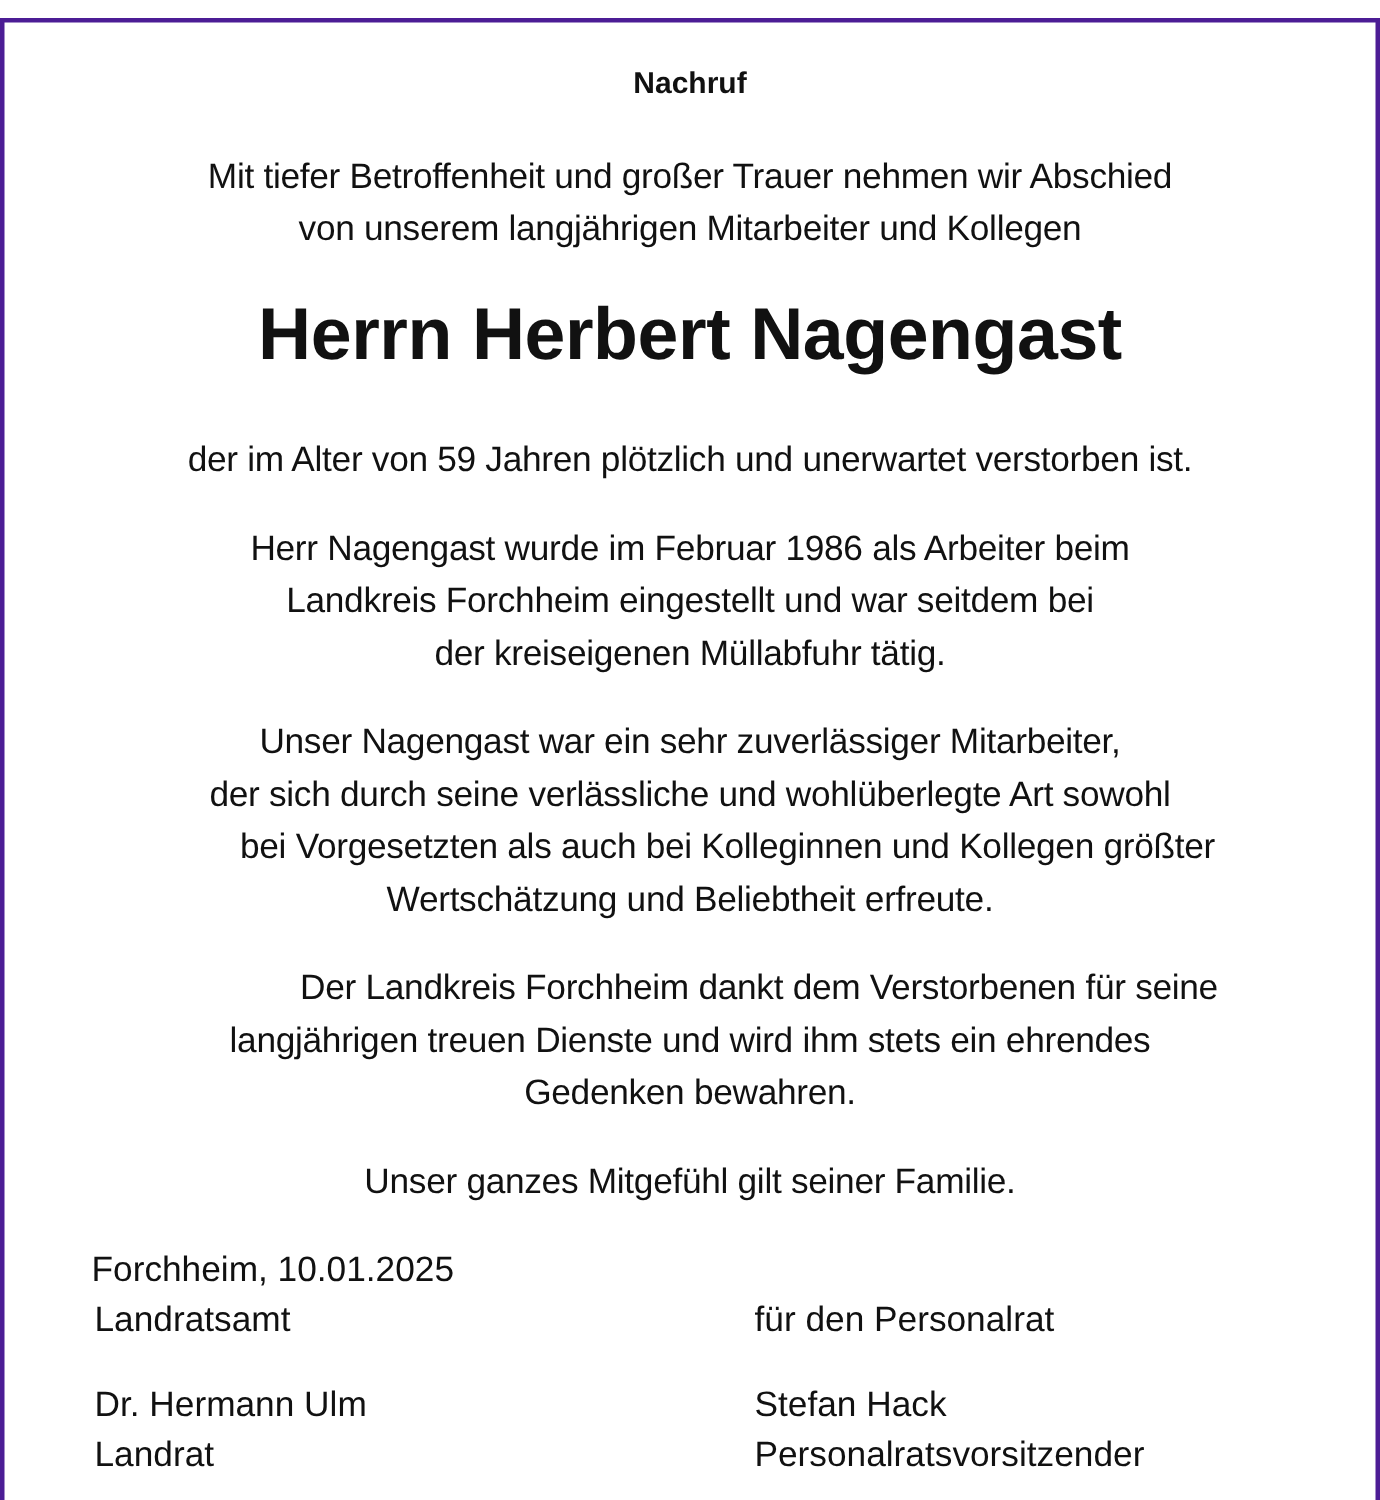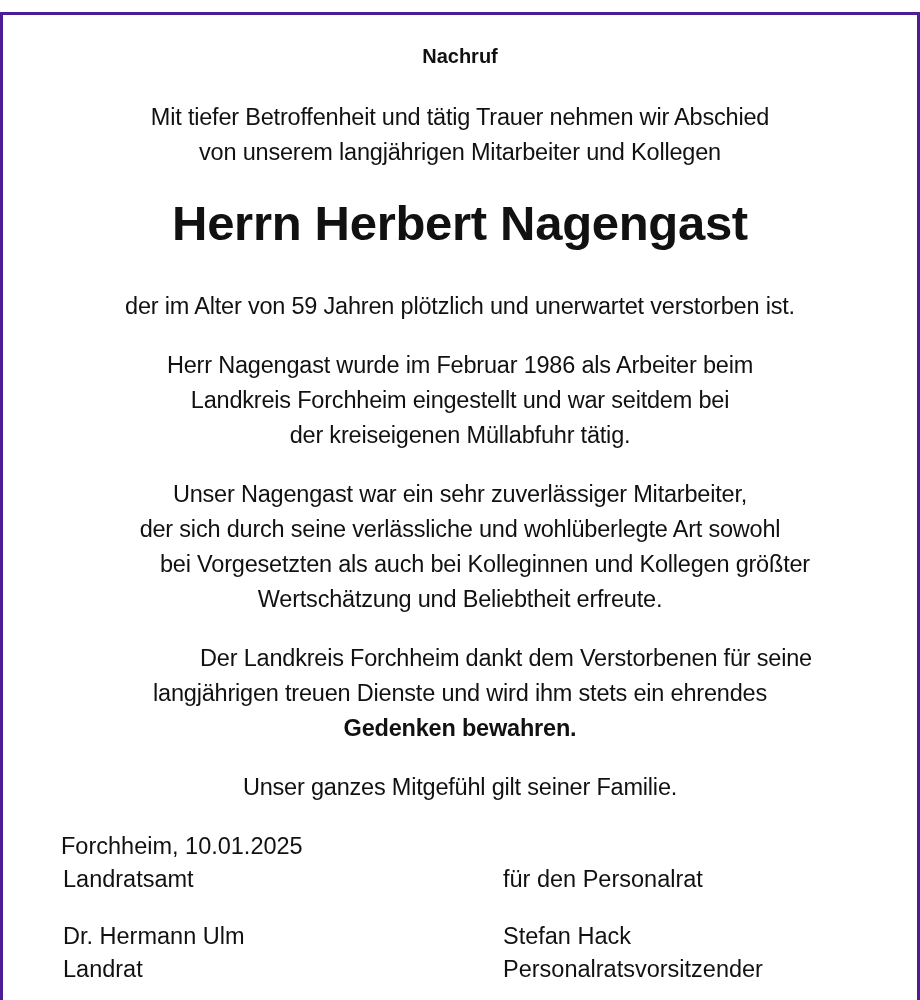--- a/index.html
+++ b/index.html
@@ -14,39 +14,39 @@
   .name { font-weight: bold; font-size: 49px; letter-spacing: -0.3px; }
   .col { position: absolute; text-align: left; white-space: nowrap; font-size: 23.5px; }
 </style>
 </head>
 <body>
 
 <div class="frame">
 
   <div class="line heading" style="top:30px;">Nachruf</div>
 
-  <div class="line body" style="top:89px;">Mit tiefer Betroffenheit und tätig Trauer nehmen wir Abschied</div>
+  <div class="line body" style="top:89px;">Mit tiefer Betroffenheit und großer Trauer nehmen wir Abschied</div>
   <div class="line body" style="top:124px;">von unserem langjährigen Mitarbeiter und Kollegen</div>
 
   <div class="line name" style="top:180px;">Herrn Herbert Nagengast</div>
 
   <div class="line body" style="top:278px;">der im Alter von 59 Jahren plötzlich und unerwartet verstorben ist.</div>
 
   <div class="line body" style="top:337px;">Herr Nagengast wurde im Februar 1986 als Arbeiter beim</div>
   <div class="line body" style="top:372px;">Landkreis Forchheim eingestellt und war seitdem bei</div>
   <div class="line body" style="top:407px;">der kreiseigenen Müllabfuhr tätig.</div>
 
   <div class="line body" style="top:466px;">Unser Nagengast war ein sehr zuverlässiger Mitarbeiter,</div>
   <div class="line body" style="top:501px;">der sich durch seine verlässliche und wohlüberlegte Art sowohl</div>
   <div class="line body" style="top:536px;padding-left:25px;">bei Vorgesetzten als auch bei Kolleginnen und Kollegen größter</div>
   <div class="line body" style="top:571px;">Wertschätzung und Beliebtheit erfreute.</div>
 
   <div class="line body" style="top:630px;padding-left:46px;">Der Landkreis Forchheim dankt dem Verstorbenen für seine</div>
   <div class="line body" style="top:665px;">langjährigen treuen Dienste und wird ihm stets ein ehrendes</div>
-  <div class="line body" style="top:700px;font-weight:bold;">Gedenken bewahren.</div>
+  <div class="line body" style="top:700px;">Gedenken bewahren.</div>
 
   <div class="line body" style="top:759px;">Unser ganzes Mitgefühl gilt seiner Familie.</div>
 
   <div class="col" style="left:58px; top:818px;">Forchheim, 10.01.2025</div>
 
   <div class="col" style="left:60px; width:280px; top:851px;">Landratsamt</div>
   <div class="col" style="left:60px; width:280px; top:908px;">Dr. Hermann Ulm</div>
   <div class="col" style="left:60px; width:280px; top:941px;">Landrat</div>
 
   <div class="col" style="left:500px; width:330px; top:851px;">für den Personalrat</div>

